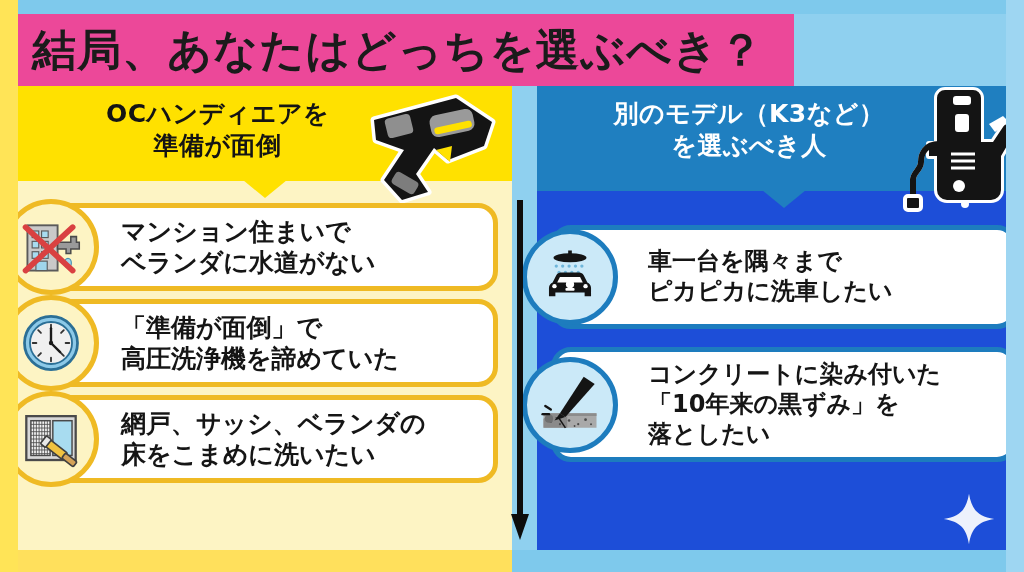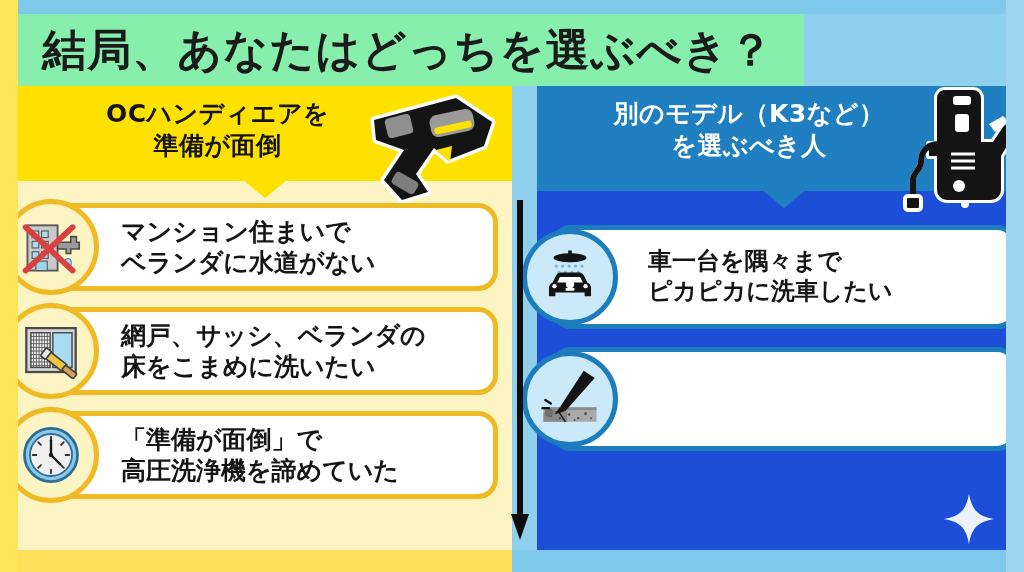--- a/index.html
+++ b/index.html
@@ -47,23 +47,23 @@
   .frame-bottom-right {
     position: absolute; left: 512px; bottom: 0;
     width: 512px; height: 22px;
     background: #7ec9ec;
     z-index: 5;
   }
 
   
   .title-bar {
     position: absolute;
-    left: 12px; top: 14px;
+    left: 2px; top: 14px;
     width: 792px; height: 72px;
-    background: #86efac;
+    background: #ec4899;
     display: flex;
     align-items: center;
     justify-content: center;
     z-index: 4;
   }
   .title-text {
     font-size: 44px;
     font-weight: 900;
     color: #1b1b1b;
     letter-spacing: 1px;
@@ -127,21 +127,21 @@
   }
   .art-gun   { right: 6px;  top: 2px;  width: 150px; height: 115px; }
   .art-wash  { right: 8px;  top: -4px; width: 120px; height: 135px; }
 
   
   .cards {
     padding: 22px 14px 0 14px;
     display: flex;
     flex-direction: column;
   }
-  .cards-left  { gap: 16px; }
+  .cards-left  { gap: 8px; }
   .cards-right { gap: 18px; padding-top: 34px; }
 
   .card {
     position: relative;
     display: flex;
     align-items: center;
     background: #ffffff;
     border-radius: 20px;
     min-height: 84px;
     padding: 8px 14px 8px 84px;
@@ -250,20 +250,44 @@
             <path d="M42 30 h14 v-6 h6 v6 h3 v7 h-9 v5 h-5 v-5 h-9 z" fill="#9a9a9a" stroke="#4a4a4a" stroke-width="1.6"></path>
             <ellipse cx="53" cy="52" rx="3.6" ry="5" fill="#9fd6ec" stroke="#4a8fb0" stroke-width="1.2"></ellipse>
             <g stroke="#d94141" stroke-width="6" stroke-linecap="round">
               <line x1="8" y1="14" x2="58" y2="60"></line>
               <line x1="58" y1="14" x2="8" y2="60"></line>
             </g>
           </svg>
         </div>
         <div class="card-text">マンション住まいで
 ベランダに水道がない</div>
+      </div>
+
+      <div class="card card-left">
+        <div class="card-badge badge-left">
+          <svg viewBox="0 0 70 70" width="64" height="64">
+            <circle cx="35" cy="35" r="29" fill="#8cc9e8" stroke="#2b6f96" stroke-width="3"></circle>
+            <circle cx="35" cy="35" r="23" fill="#f0f0f0" stroke="#2b6f96" stroke-width="2"></circle>
+            <g stroke="#333" stroke-width="2" stroke-linecap="round">
+              <line x1="35" y1="15" x2="35" y2="19"></line>
+                <line x1="35" y1="51" x2="35" y2="55"></line>
+              <line x1="15" y1="35" x2="19" y2="35"></line>
+                <line x1="51" y1="35" x2="55" y2="35"></line>
+              <line x1="21" y1="21" x2="24" y2="24"></line>
+                <line x1="46" y1="46" x2="49" y2="49"></line>
+              <line x1="49" y1="21" x2="46" y2="24"></line>
+                <line x1="24" y1="46" x2="21" y2="49"></line>
+            </g>
+            <line x1="35" y1="35" x2="35" y2="19" stroke="#1a1a1a" stroke-width="2.6" stroke-linecap="round"></line>
+            <line x1="35" y1="35" x2="45" y2="45" stroke="#1a1a1a" stroke-width="2.6" stroke-linecap="round"></line>
+            <circle cx="35" cy="35" r="2.4" fill="#1a1a1a"></circle>
+          </svg>
+        </div>
+        <div class="card-text">「準備が面倒」で
+高圧洗浄機を諦めていた</div>
       </div>
 
       <div class="card card-left">
         <div class="card-badge badge-left">
           <svg viewBox="0 0 70 70" width="64" height="64">
             <rect x="8" y="10" width="54" height="48" fill="#d8d8d8" stroke="#4a4a4a" stroke-width="2.5"></rect>
             <rect x="13" y="15" width="21" height="38" fill="#f2f2f2" stroke="#4a4a4a" stroke-width="1.6"></rect>
             <g stroke="#4a4a4a" stroke-width="0.9">
               <line x1="16" y1="15" x2="16" y2="53"></line>
                 <line x1="19" y1="15" x2="19" y2="53"></line>
@@ -286,44 +310,20 @@
               <rect x="28" y="42" width="24" height="9" rx="2" fill="#f0c340" stroke="#3f3f3f" stroke-width="1.8"></rect>
               <rect x="50" y="43" width="16" height="7" rx="2" fill="#d4a257" stroke="#3f3f3f" stroke-width="1.8"></rect>
               <rect x="22" y="41" width="7" height="11" rx="1.5" fill="#e8e8e8" stroke="#3f3f3f" stroke-width="1.8"></rect>
             </g>
           </svg>
         </div>
         <div class="card-text">網戸、サッシ、ベランダの
 床をこまめに洗いたい</div>
       </div>
 
-      <div class="card card-left">
-        <div class="card-badge badge-left">
-          <svg viewBox="0 0 70 70" width="64" height="64">
-            <circle cx="35" cy="35" r="29" fill="#8cc9e8" stroke="#2b6f96" stroke-width="3"></circle>
-            <circle cx="35" cy="35" r="23" fill="#f0f0f0" stroke="#2b6f96" stroke-width="2"></circle>
-            <g stroke="#333" stroke-width="2" stroke-linecap="round">
-              <line x1="35" y1="15" x2="35" y2="19"></line>
-                <line x1="35" y1="51" x2="35" y2="55"></line>
-              <line x1="15" y1="35" x2="19" y2="35"></line>
-                <line x1="51" y1="35" x2="55" y2="35"></line>
-              <line x1="21" y1="21" x2="24" y2="24"></line>
-                <line x1="46" y1="46" x2="49" y2="49"></line>
-              <line x1="49" y1="21" x2="46" y2="24"></line>
-                <line x1="24" y1="46" x2="21" y2="49"></line>
-            </g>
-            <line x1="35" y1="35" x2="35" y2="19" stroke="#1a1a1a" stroke-width="2.6" stroke-linecap="round"></line>
-            <line x1="35" y1="35" x2="45" y2="45" stroke="#1a1a1a" stroke-width="2.6" stroke-linecap="round"></line>
-            <circle cx="35" cy="35" r="2.4" fill="#1a1a1a"></circle>
-          </svg>
-        </div>
-        <div class="card-text">「準備が面倒」で
-高圧洗浄機を諦めていた</div>
-      </div>
-
     </div>
   </div>
 
   <div class="col col-right">
 
     <div class="banner banner-right">
       <div class="banner-title">別のモデル（K3など）
 を選ぶべき人</div>
       <div class="banner-notch notch-right"></div>
 
@@ -399,20 +399,23 @@
             <circle cx="12" cy="50" r="4.5" fill="#6f6f6f"></circle>
             <path d="M50 4 L62 12 L30 48 L24 44 Z" fill="#141414"></path>
             <path d="M30 48 L24 44 L18 52 Z" fill="#141414"></path>
             <g stroke="#141414" stroke-width="2.6" stroke-linecap="round">
               <line x1="14" y1="40" x2="8" y2="36"></line>
               <line x1="12" y1="45" x2="5" y2="45"></line>
             </g>
             <line x1="22" y1="48" x2="30" y2="60" stroke="#141414" stroke-width="1.6"></line>
           </svg>
         </div>
+        <div class="card-text">コンクリートに染み付いた
+「10年来の黒ずみ」を
+落としたい</div>
       </div>
 
     </div>
   </div>
 
   <div class="center-arrow">
     <svg viewBox="0 0 20 340" width="20" height="340">
       <line x1="10" y1="0" x2="10" y2="318" stroke="#0d0d0d" stroke-width="6"></line>
       <path d="M10 340 L1 314 L19 314 Z" fill="#0d0d0d"></path>
     </svg>

